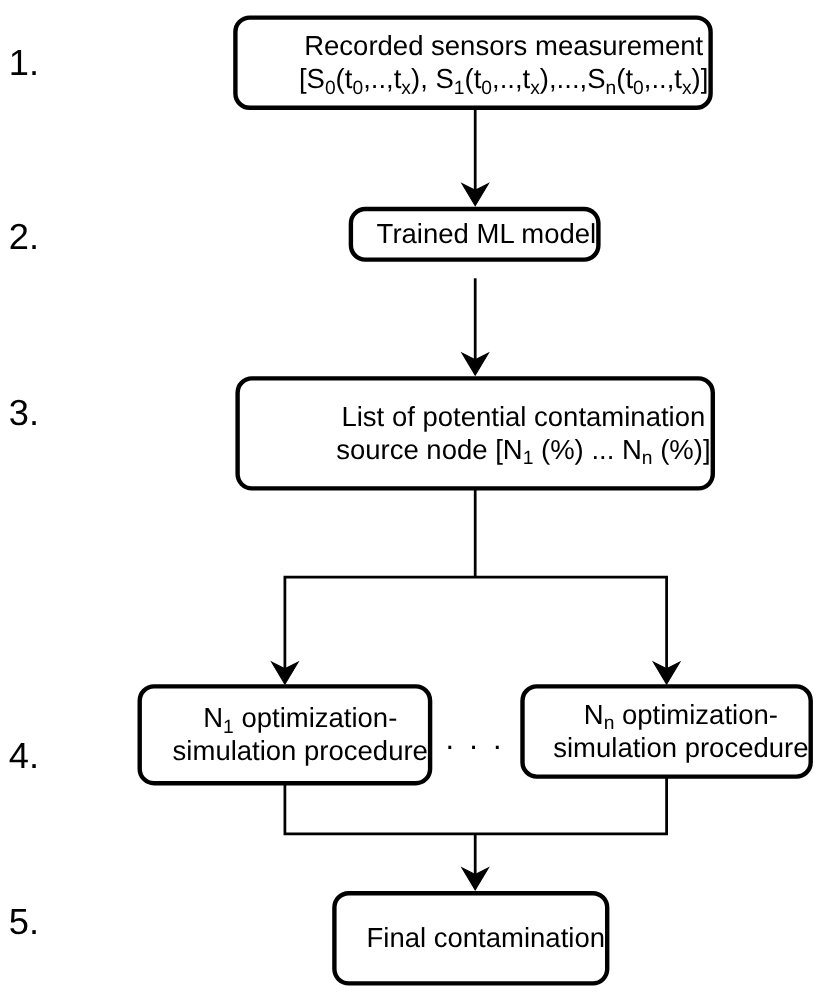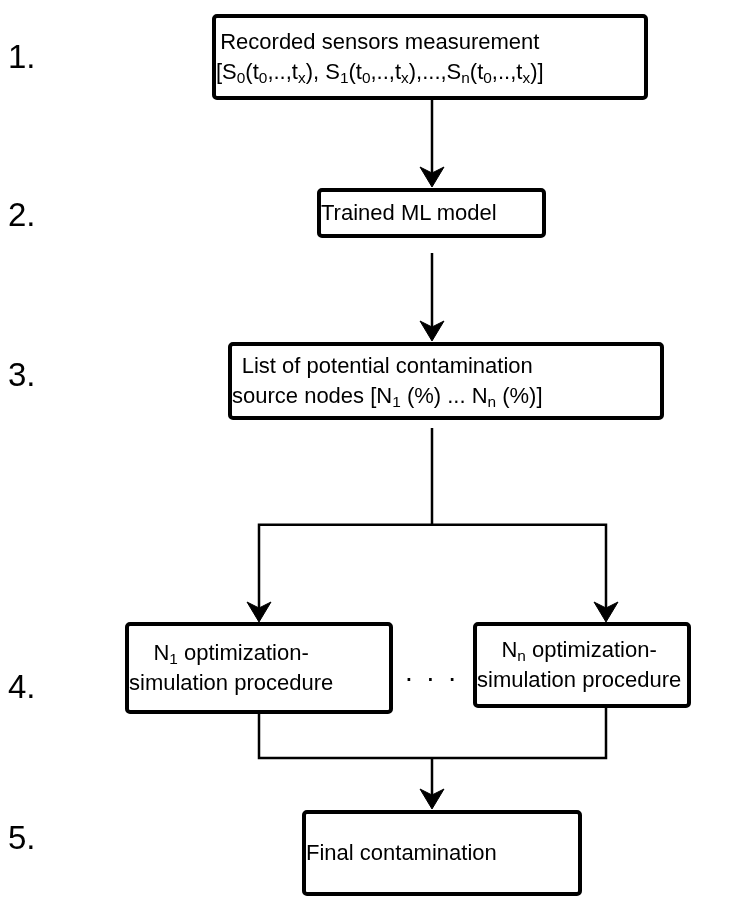--- a/index.html
+++ b/index.html
@@ -24,27 +24,27 @@
   }
   .connectors polygon {
     fill: #000000;
     stroke: #000000;
     stroke-width: 1;
   }
   .node {
     position: absolute;
     box-sizing: border-box;
     border: 4.5px solid #000000;
-    border-radius: 5px;
+    border-radius: 15px;
     background: #ffffff;
     display: flex;
     align-items: center;
-    justify-content: flex-start;
+    justify-content: flex-end;
     text-align: center;
-    font-size: 22px;
+    font-size: 25px;
     line-height: 30px;
   }
   .node .node-text { display: inline-block; }
   sub {
     font-size: 70%;
     vertical-align: baseline;
     position: relative;
     top: 0.28em;
     line-height: 0;
   }
@@ -61,24 +61,24 @@
     text-align: center;
   }
   
   #num1 { top: 40px; }
   #num2 { top: 198px; }
   #num3 { top: 358px; }
   #num4 { top: 670px; }
   #num5 { top: 821px; }
   #node1 { left: 212px; top: 14px;  width: 436px; height: 86px; }
   #node2 { left: 317px; top: 188px; width: 229px; height: 50px; }
-  #node3 { left: 228px; top: 342px; width: 436px; height: 78px; }
+  #node3 { left: 214px; top: 342px; width: 436px; height: 104px; }
   #node4l { left: 125px; top: 622px; width: 268px; height: 92px; }
-  #node4r { left: 473px; top: 622px; width: 218px; height: 86px; }
-  #node5 { left: 302px; top: 810px; width: 280px; height: 86px; }
+  #node4r { left: 473px; top: 622px; width: 266px; height: 86px; }
+  #node5 { left: 302px; top: 810px; width: 252px; height: 86px; }
   #dots { left: 392px; top: 656px; width: 80px; }
 </style>
 </head>
 <body>
 
 <div class="canvas">
 
   <svg class="connectors" viewBox="0 0 750 908" xmlns="http://www.w3.org/2000/svg">
     <g>
       <line x1="432" y1="100" x2="432" y2="183"></line>
@@ -107,21 +107,21 @@
 
   <div class="node" id="node1">
     <span class="node-text"><span>Recorded sensors measurement</span><br><span>[S</span><sub>0</sub><span>(t</span><sub>0</sub><span>,..,t</span><sub>x</sub><span>), S</span><sub>1</sub><span>(t</span><sub>0</sub><span>,..,t</span><sub>x</sub><span>),...,S</span><sub>n</sub><span>(t</span><sub>0</sub><span>,..,t</span><sub>x</sub><span>)]</span></span>
   </div>
 
   <div class="node" id="node2">
     <span class="node-text"><span>Trained ML model</span><br></span>
   </div>
 
   <div class="node" id="node3">
-    <span class="node-text"><span>List of potential contamination</span><br><span>source nodes [N</span><sub>1</sub><span> (%) ... N</span><sub>n</sub><span> (%)]</span></span>
+    <span class="node-text"><span>List of potential contamination</span><br><span>source node [N</span><sub>1</sub><span> (%) ... N</span><sub>n</sub><span> (%)]</span></span>
   </div>
 
   <div class="node" id="node4l">
     <span class="node-text"><span>N</span><sub>1</sub><span> optimization-</span><br><span>simulation procedure</span></span>
   </div>
 
   <div class="dots" id="dots">. . .</div>
 
   <div class="node" id="node4r">
     <span class="node-text"><span>N</span><sub>n</sub><span> optimization-</span><br><span>simulation procedure</span></span>

